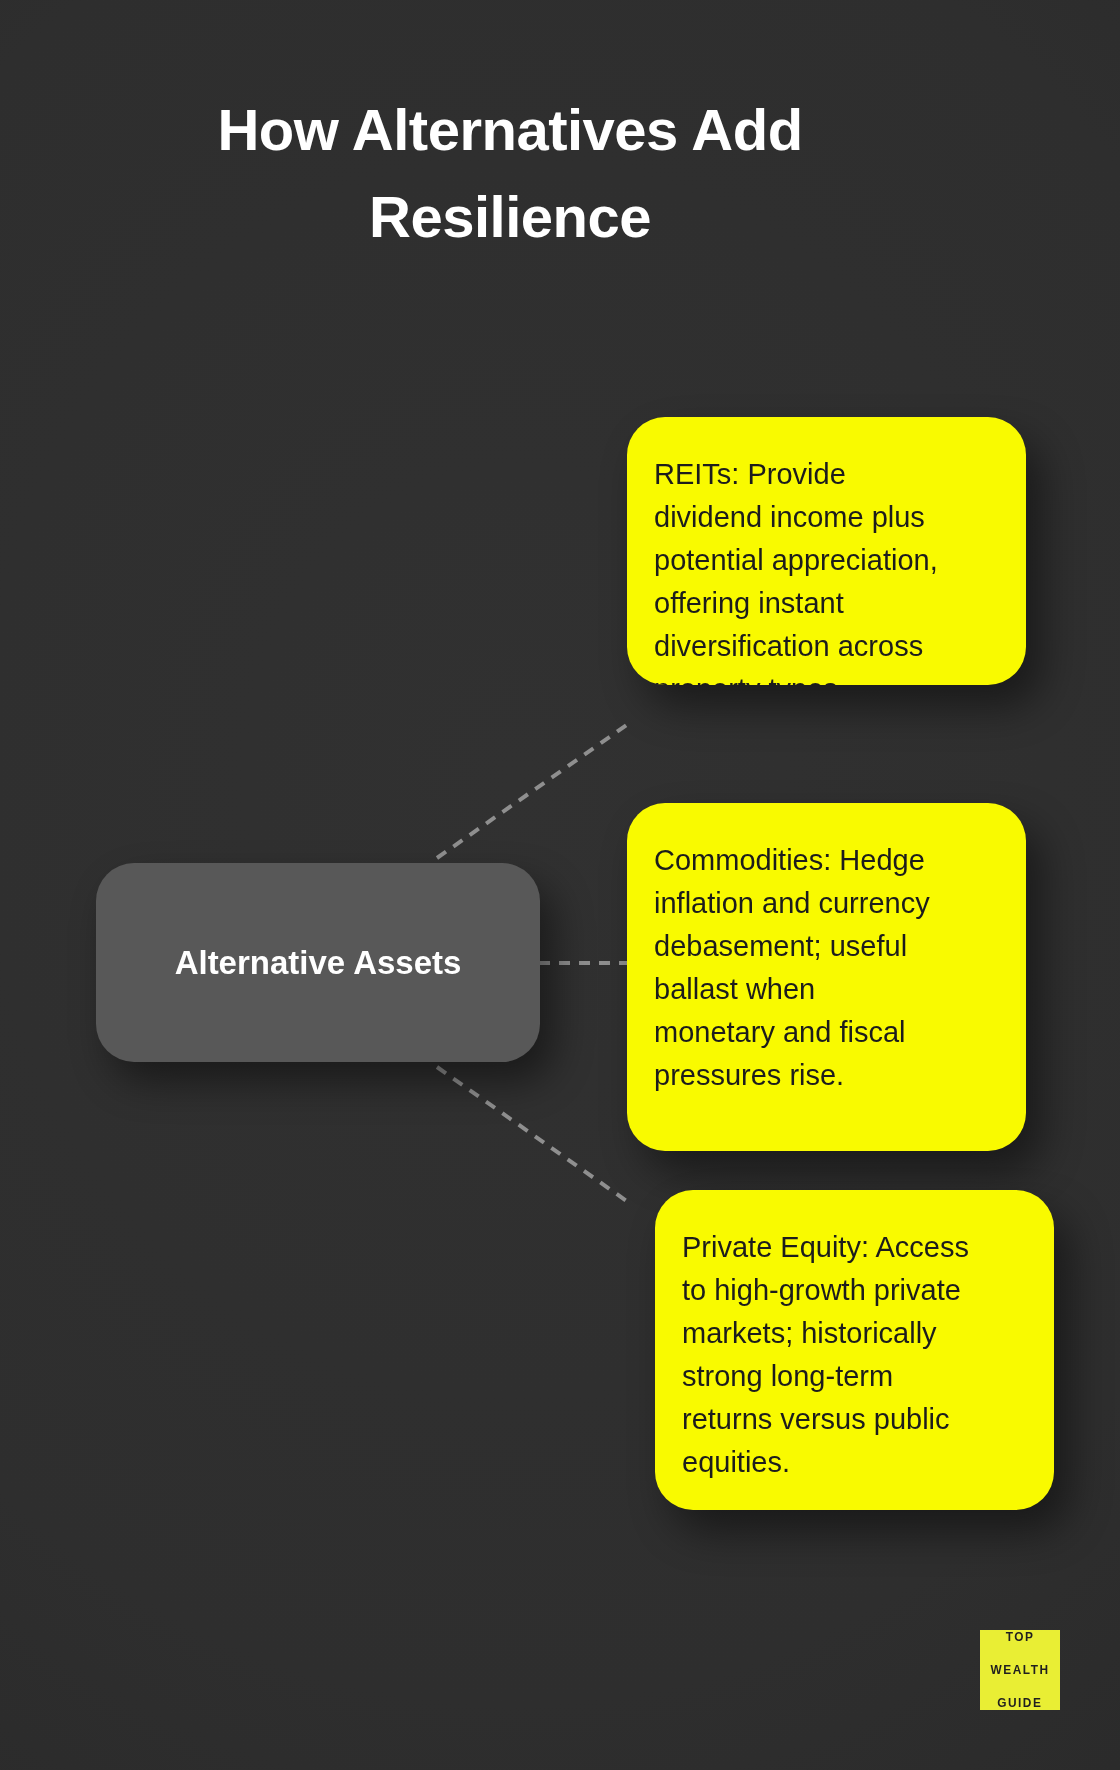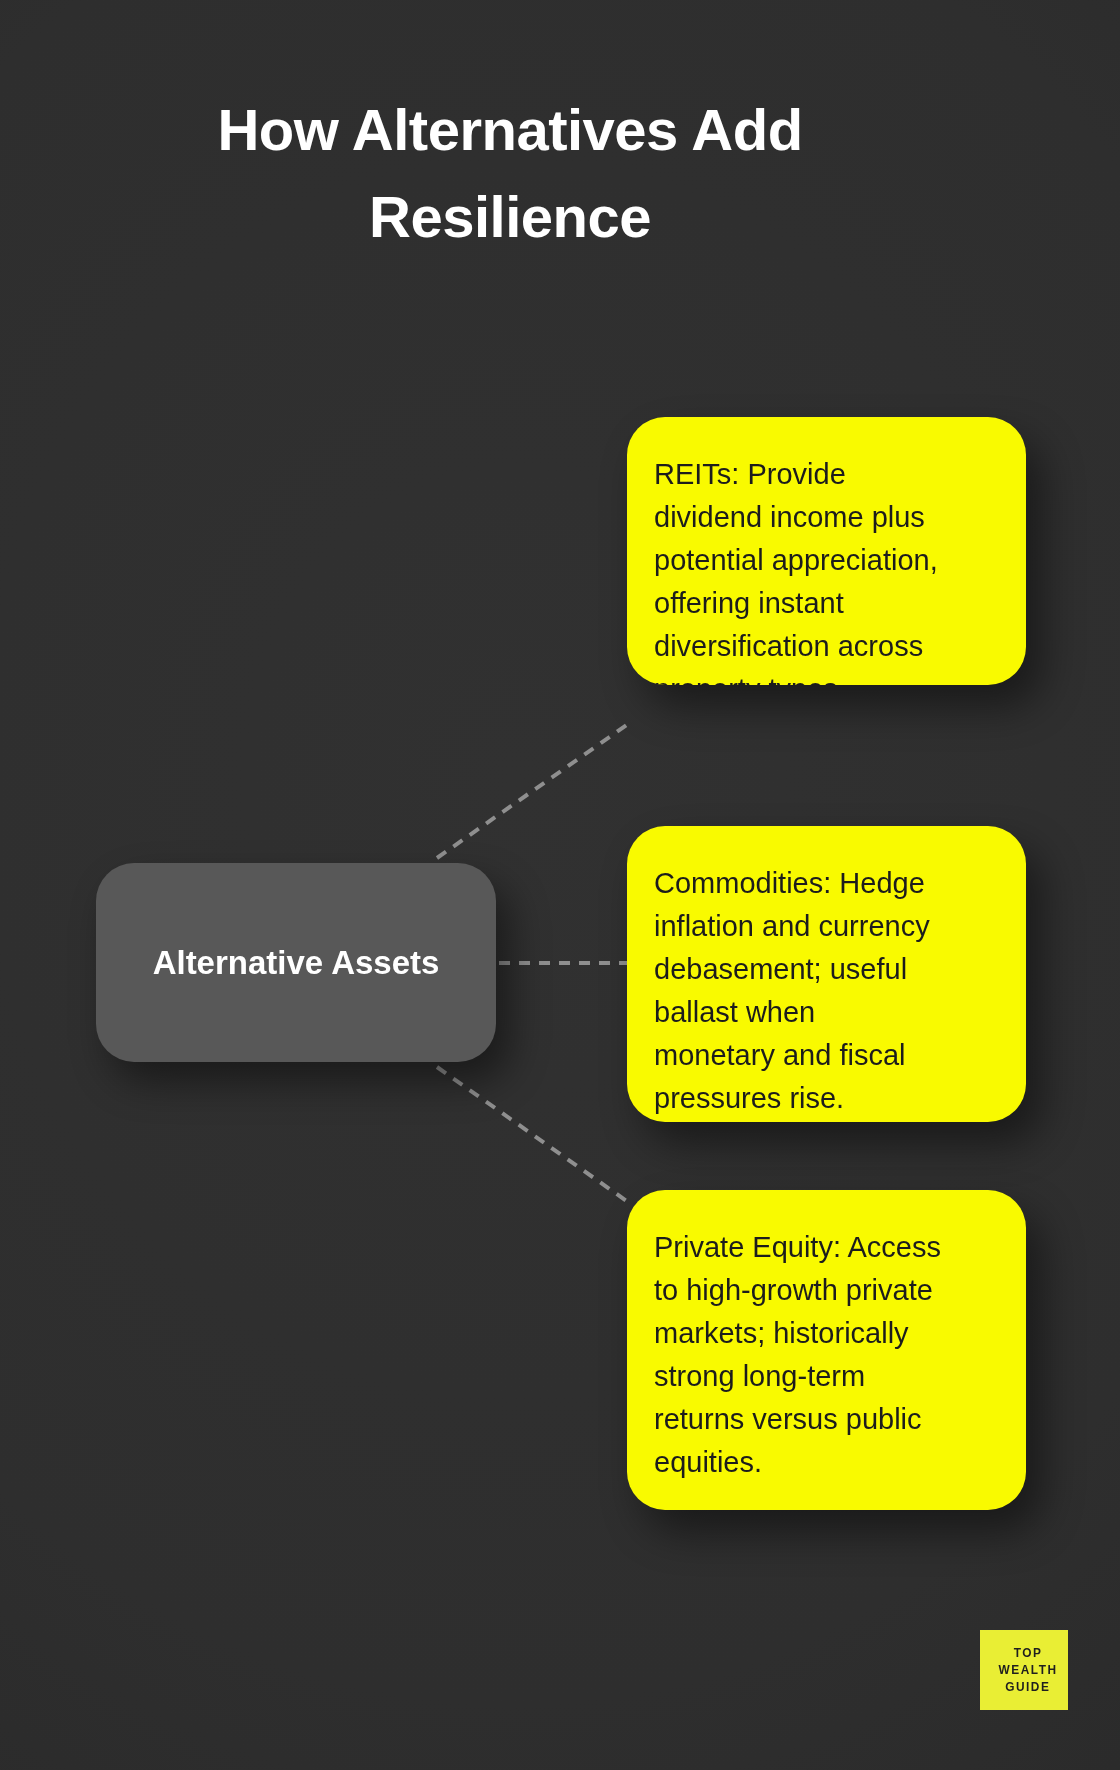--- a/index.html
+++ b/index.html
@@ -34,21 +34,21 @@
   .connector {
     stroke: #8f8f8f;
     stroke-width: 4;
     stroke-dasharray: 11 9;
     fill: none;
   }
   .center-node {
     position: absolute;
     left: 96px;
     top: 863px;
-    width: 400px;
+    width: 444px;
     height: 199px;
     background: #585858;
     border-radius: 38px;
     box-shadow: 14px 20px 38px rgba(0,0,0,0.45);
     display: flex;
     align-items: center;
     justify-content: center;
     color: #ffffff;
     font-size: 33px;
     font-weight: 700;
@@ -62,35 +62,34 @@
     box-shadow: 16px 22px 40px rgba(0,0,0,0.45);
     box-sizing: border-box;
     padding: 36px 24px 0 27px;
     color: #1c1c1c;
     font-size: 29px;
     line-height: 43px;
     white-space: pre-line;
     overflow: hidden;
   }
   .card-1 { top: 417px;  height: 268px; }
-  .card-2 { top: 803px;  height: 296px; margin-top: 23px; }
-  .card-3 { top: 1190px; height: 320px; }
+  .card-2 { top: 803px;  height: 348px; }
+  .card-3 { top: 1190px; height: 320px; margin-left: 28px; }
   .logo {
     position: absolute;
     left: 980px;
     top: 1630px;
     width: 80px;
     height: 80px;
     background: #e9ee34;
     display: flex;
     flex-direction: column;
     align-items: center;
-    justify-content: center;
+    justify-content: space-between;
     gap: 3px;
-    padding-left: 8px;
   }
   .logo span {
     color: #1f1f1f;
     font-size: 12.5px;
     font-weight: 800;
     letter-spacing: 1.6px;
     line-height: 14px;
     transform: scaleX(0.95);
   }
 </style>

